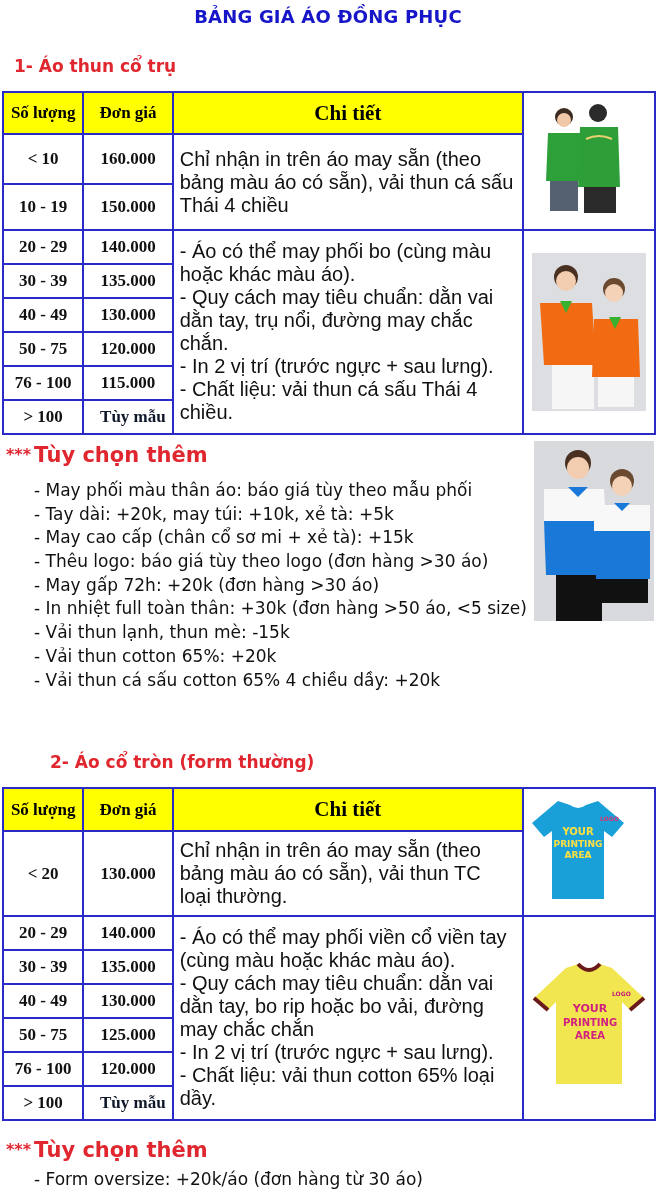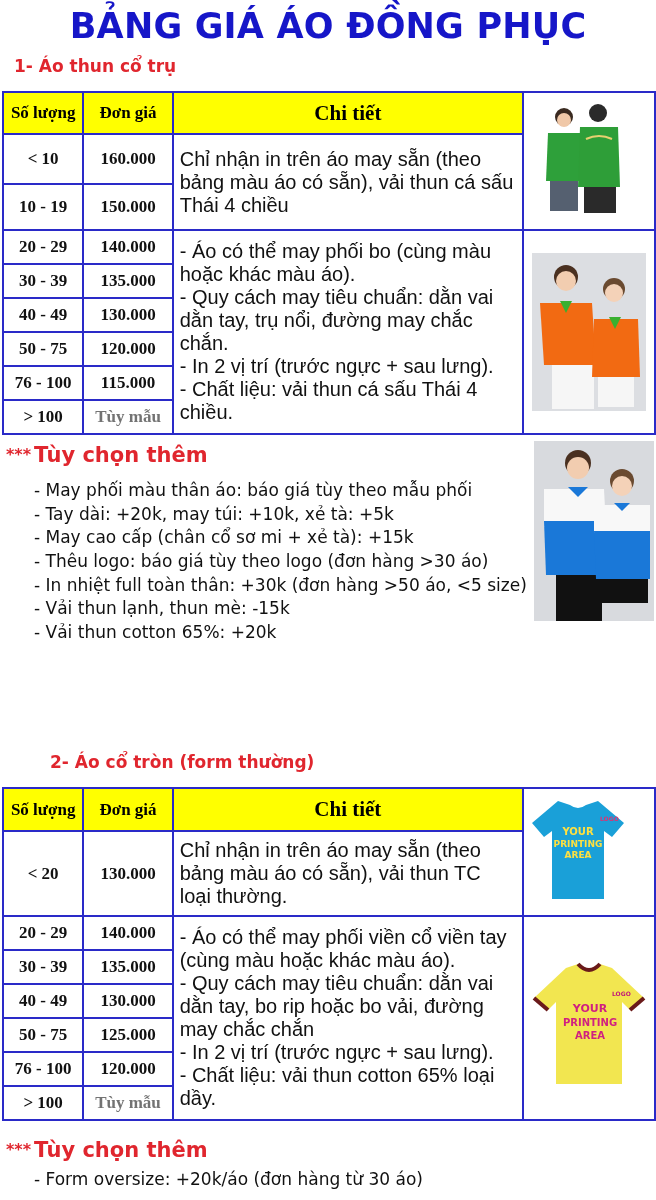--- a/index.html
+++ b/index.html
@@ -1,26 +1,26 @@
 <!DOCTYPE html>
 <html><head>
 <meta charset="utf-8">
 <style>
   html, body { margin: 0; padding: 0; background: #ffffff; }
   body { width: 656px; height: 1200px; position: relative; overflow: hidden; font-family: "DejaVu Sans", sans-serif; }
   .abs { position: absolute; }
-  .main-title { left: 0; width: 656px; top: 6px; text-align: center; color: #1616c8; font-family: "DejaVu Sans", sans-serif; font-weight: bold; font-size: 35px; letter-spacing: 0.2px; }
+  .main-title { left: 0; width: 656px; top: 6px; text-align: center; color: #1616c8; font-family: "DejaVu Sans", sans-serif; font-weight: bold; font-size: 18px; letter-spacing: 0.2px; }
   .section-title { left: 14px; color: #e0262e; font-weight: bold; font-size: 17px; font-family: "DejaVu Sans", sans-serif; }
   table.price { position: absolute; left: 2px; border-collapse: collapse; table-layout: fixed; }
   table.price td, table.price th { border: 2px solid #2a2ac8; padding: 6px; }
   th.hd { background: #ffff00; font-family: "Liberation Serif", serif; font-weight: bold; color: #000; }
   th.hd.small { font-size: 17px; }
   th.hd.big { font-size: 21px; }
   td.q, td.p { font-family: "Liberation Serif", serif; font-weight: bold; font-size: 17px; text-align: center; color: #111; }
-  td.p.red { color: #737373; }
+  td.p.red { color: #0f172a; text-align: right; }
   td.detail { font-family: "Liberation Sans", sans-serif; font-size: 20px; color: #111; line-height: 23px; vertical-align: middle; padding: 0 4px 0 8px; }
   td.detail div { white-space: normal; }
   td.img { background: #fff; vertical-align: middle; }
   .extras-head { left: 6px; color: #e0262e; font-weight: bold; font-size: 21px; font-family: "DejaVu Sans", sans-serif; }
   .extras-head .stars { font-size: 16px; position: relative; top: -2px; margin-right: 3px; }
   .extras-list { left: 34px; font-family: "DejaVu Sans", sans-serif; font-size: 17px; color: #111; }
   .extras-list div { height: 23.7px; line-height: 23.7px; white-space: nowrap; }
 </style>
 </head>
 <body>
@@ -113,23 +113,25 @@
   </table>
 
 <div class="abs extras-head" style="top:443px;">
   <span class="stars">***</span><span>Tùy chọn thêm</span>
 </div>
 <div class="abs extras-list" style="top:479px;">
   <div>- May phối màu thân áo: báo giá tùy theo mẫu phối</div>
   <div>- Tay dài: +20k, may túi: +10k, xẻ tà: +5k</div>
   <div>- May cao cấp (chân cổ sơ mi + xẻ tà): +15k</div>
   <div>- Thêu logo: báo giá tùy theo logo (đơn hàng &gt;30 áo)</div>
+  <div>- May gấp 72h: +20k (đơn hàng &gt;30 áo)</div>
   <div>- In nhiệt full toàn thân: +30k (đơn hàng &gt;50 áo, &lt;5 size)</div>
   <div>- Vải thun lạnh, thun mè: -15k</div>
   <div>- Vải thun cotton 65%: +20k</div>
+  <div>- Vải thun cá sấu cotton 65% 4 chiều dầy: +20k</div>
 </div>
 <svg class="abs" style="left:534px; top:441px;" width="120" height="180" viewBox="0 0 120 180">
   <rect x="0" y="0" width="120" height="180" fill="#d8dade"></rect>
   <circle cx="44" cy="22" r="13" fill="#4a3020"></circle>
     <circle cx="44" cy="27" r="11" fill="#f2cdb0"></circle>
   <path d="M10 48 L70 48 L72 86 L10 86 Z" fill="#f8f8f8"></path>
   <path d="M10 80 L72 80 L74 134 L12 134 Z" fill="#1a78d8"></path>
   <path d="M34 46 L44 56 L54 46 Z" fill="#1a78d8"></path>
   <rect x="22" y="134" width="46" height="46" fill="#111"></rect>
   <circle cx="88" cy="40" r="12" fill="#6a4a30"></circle>

